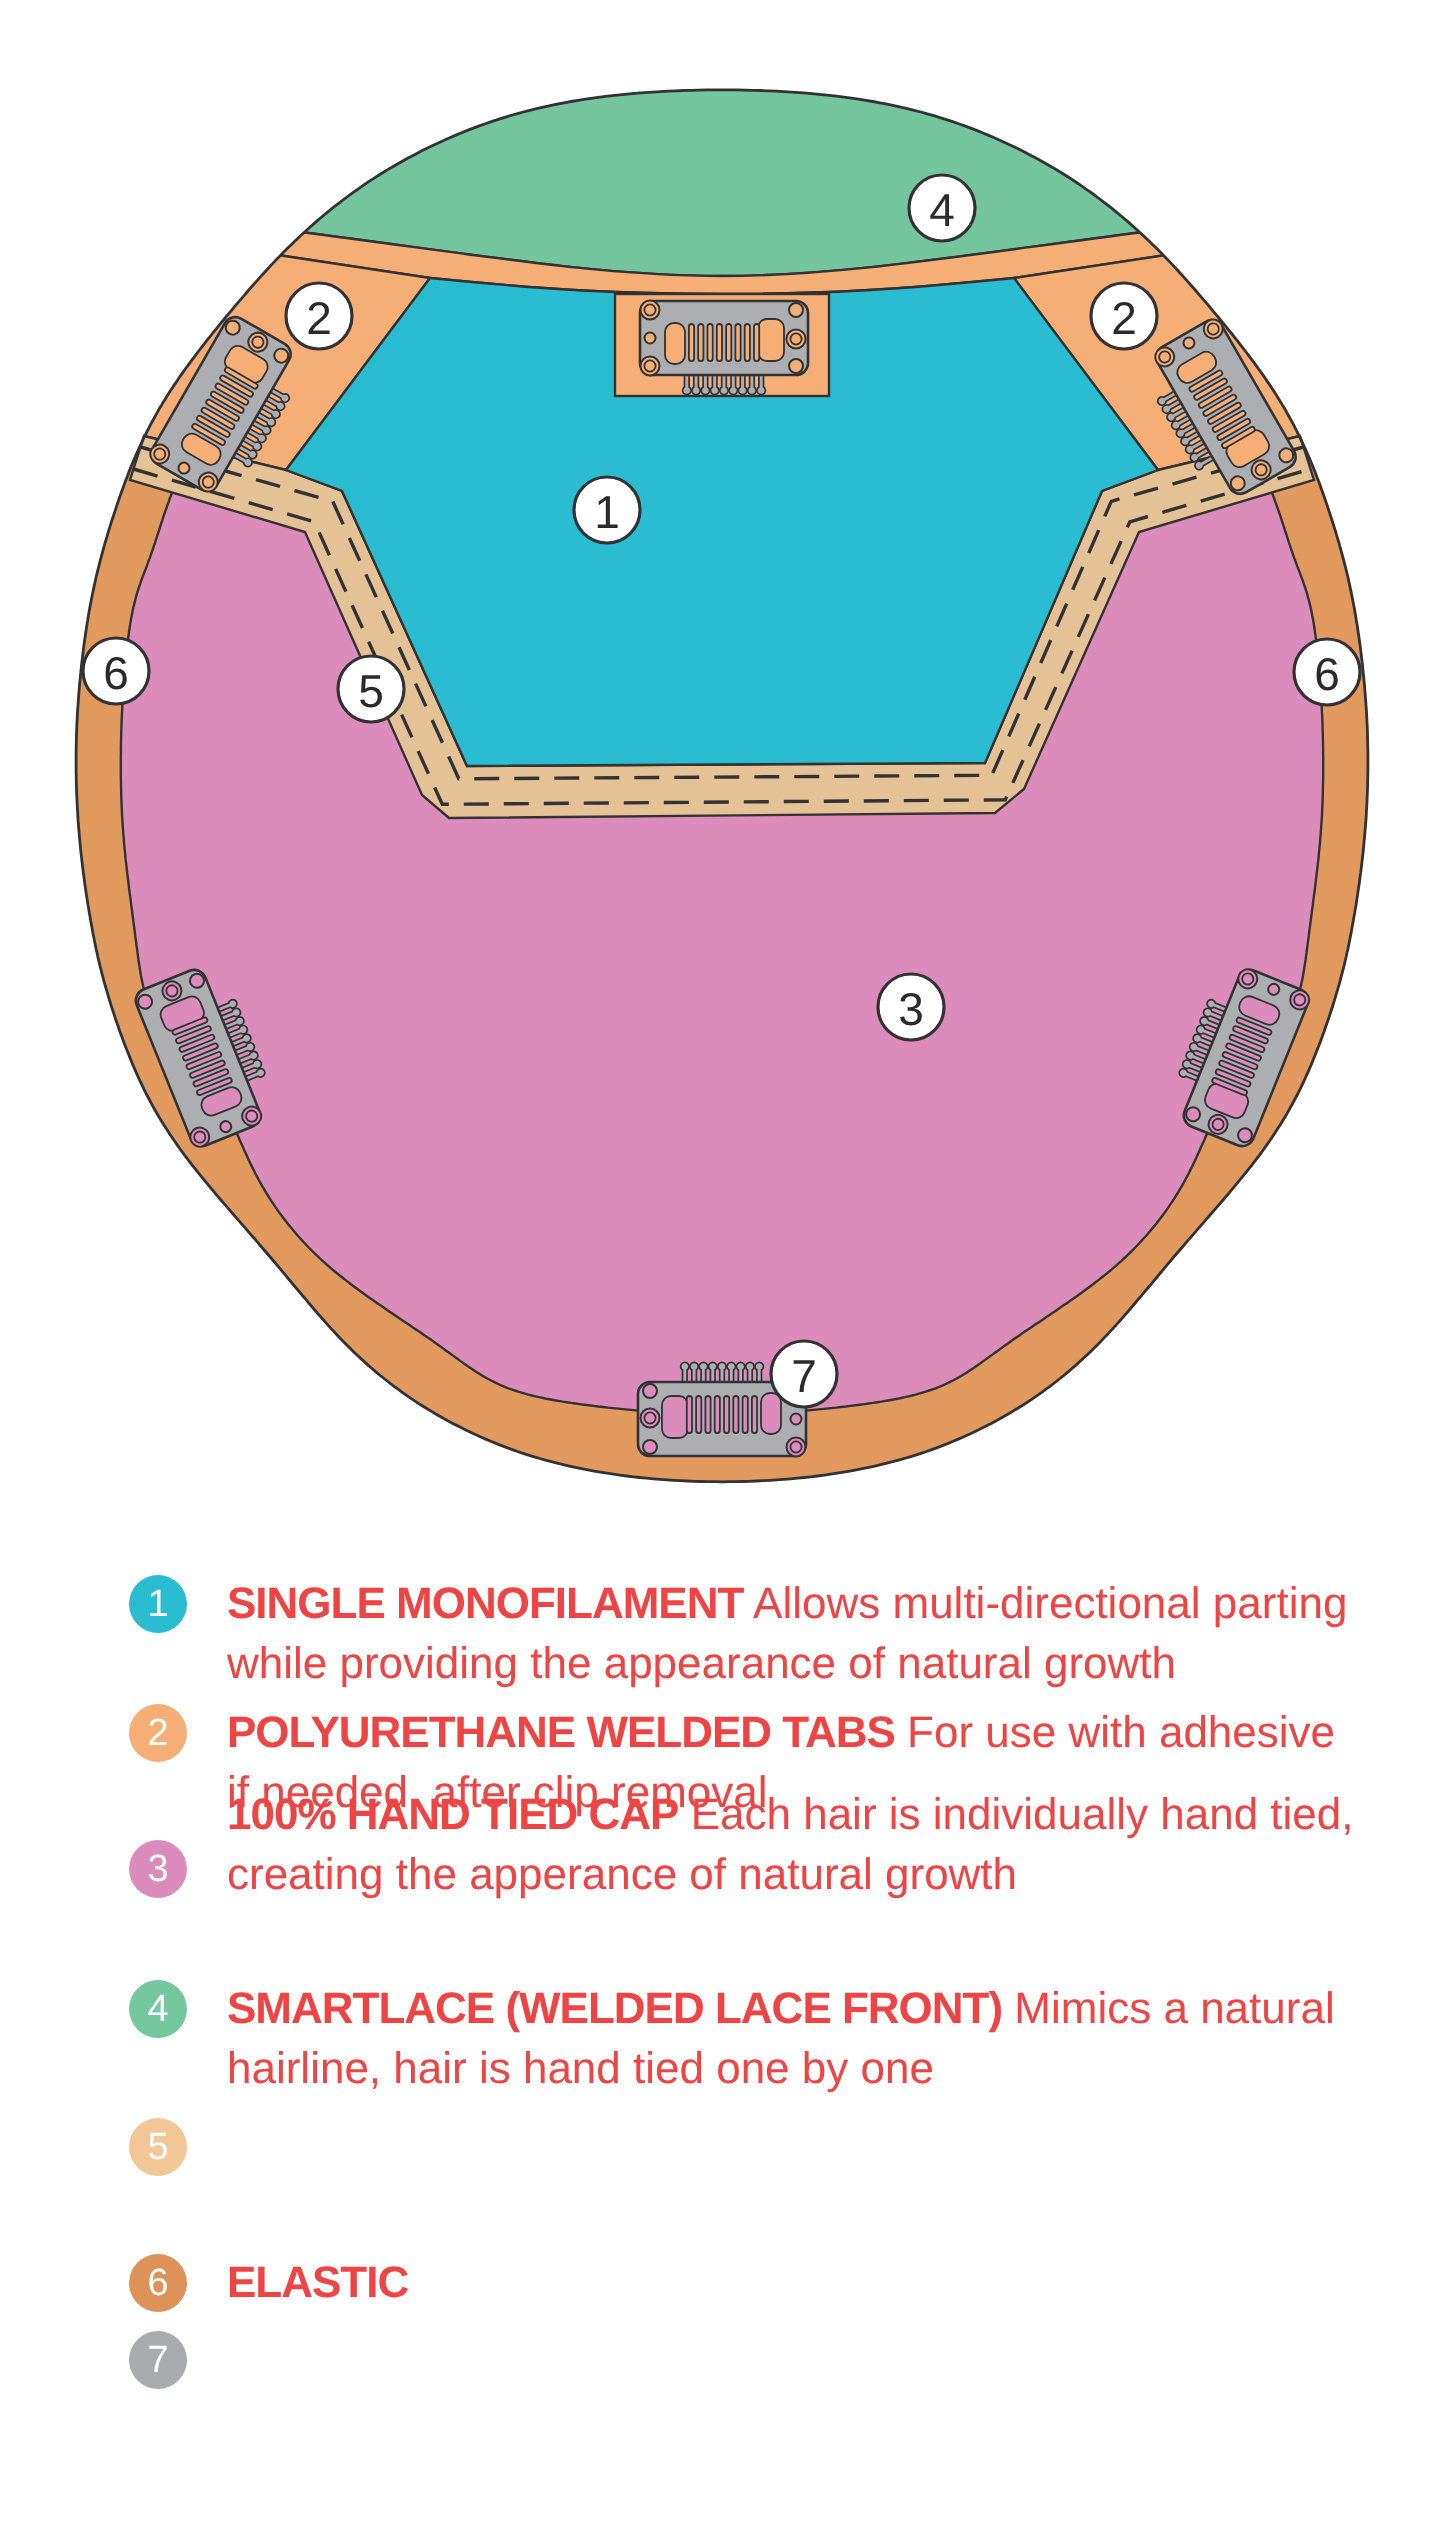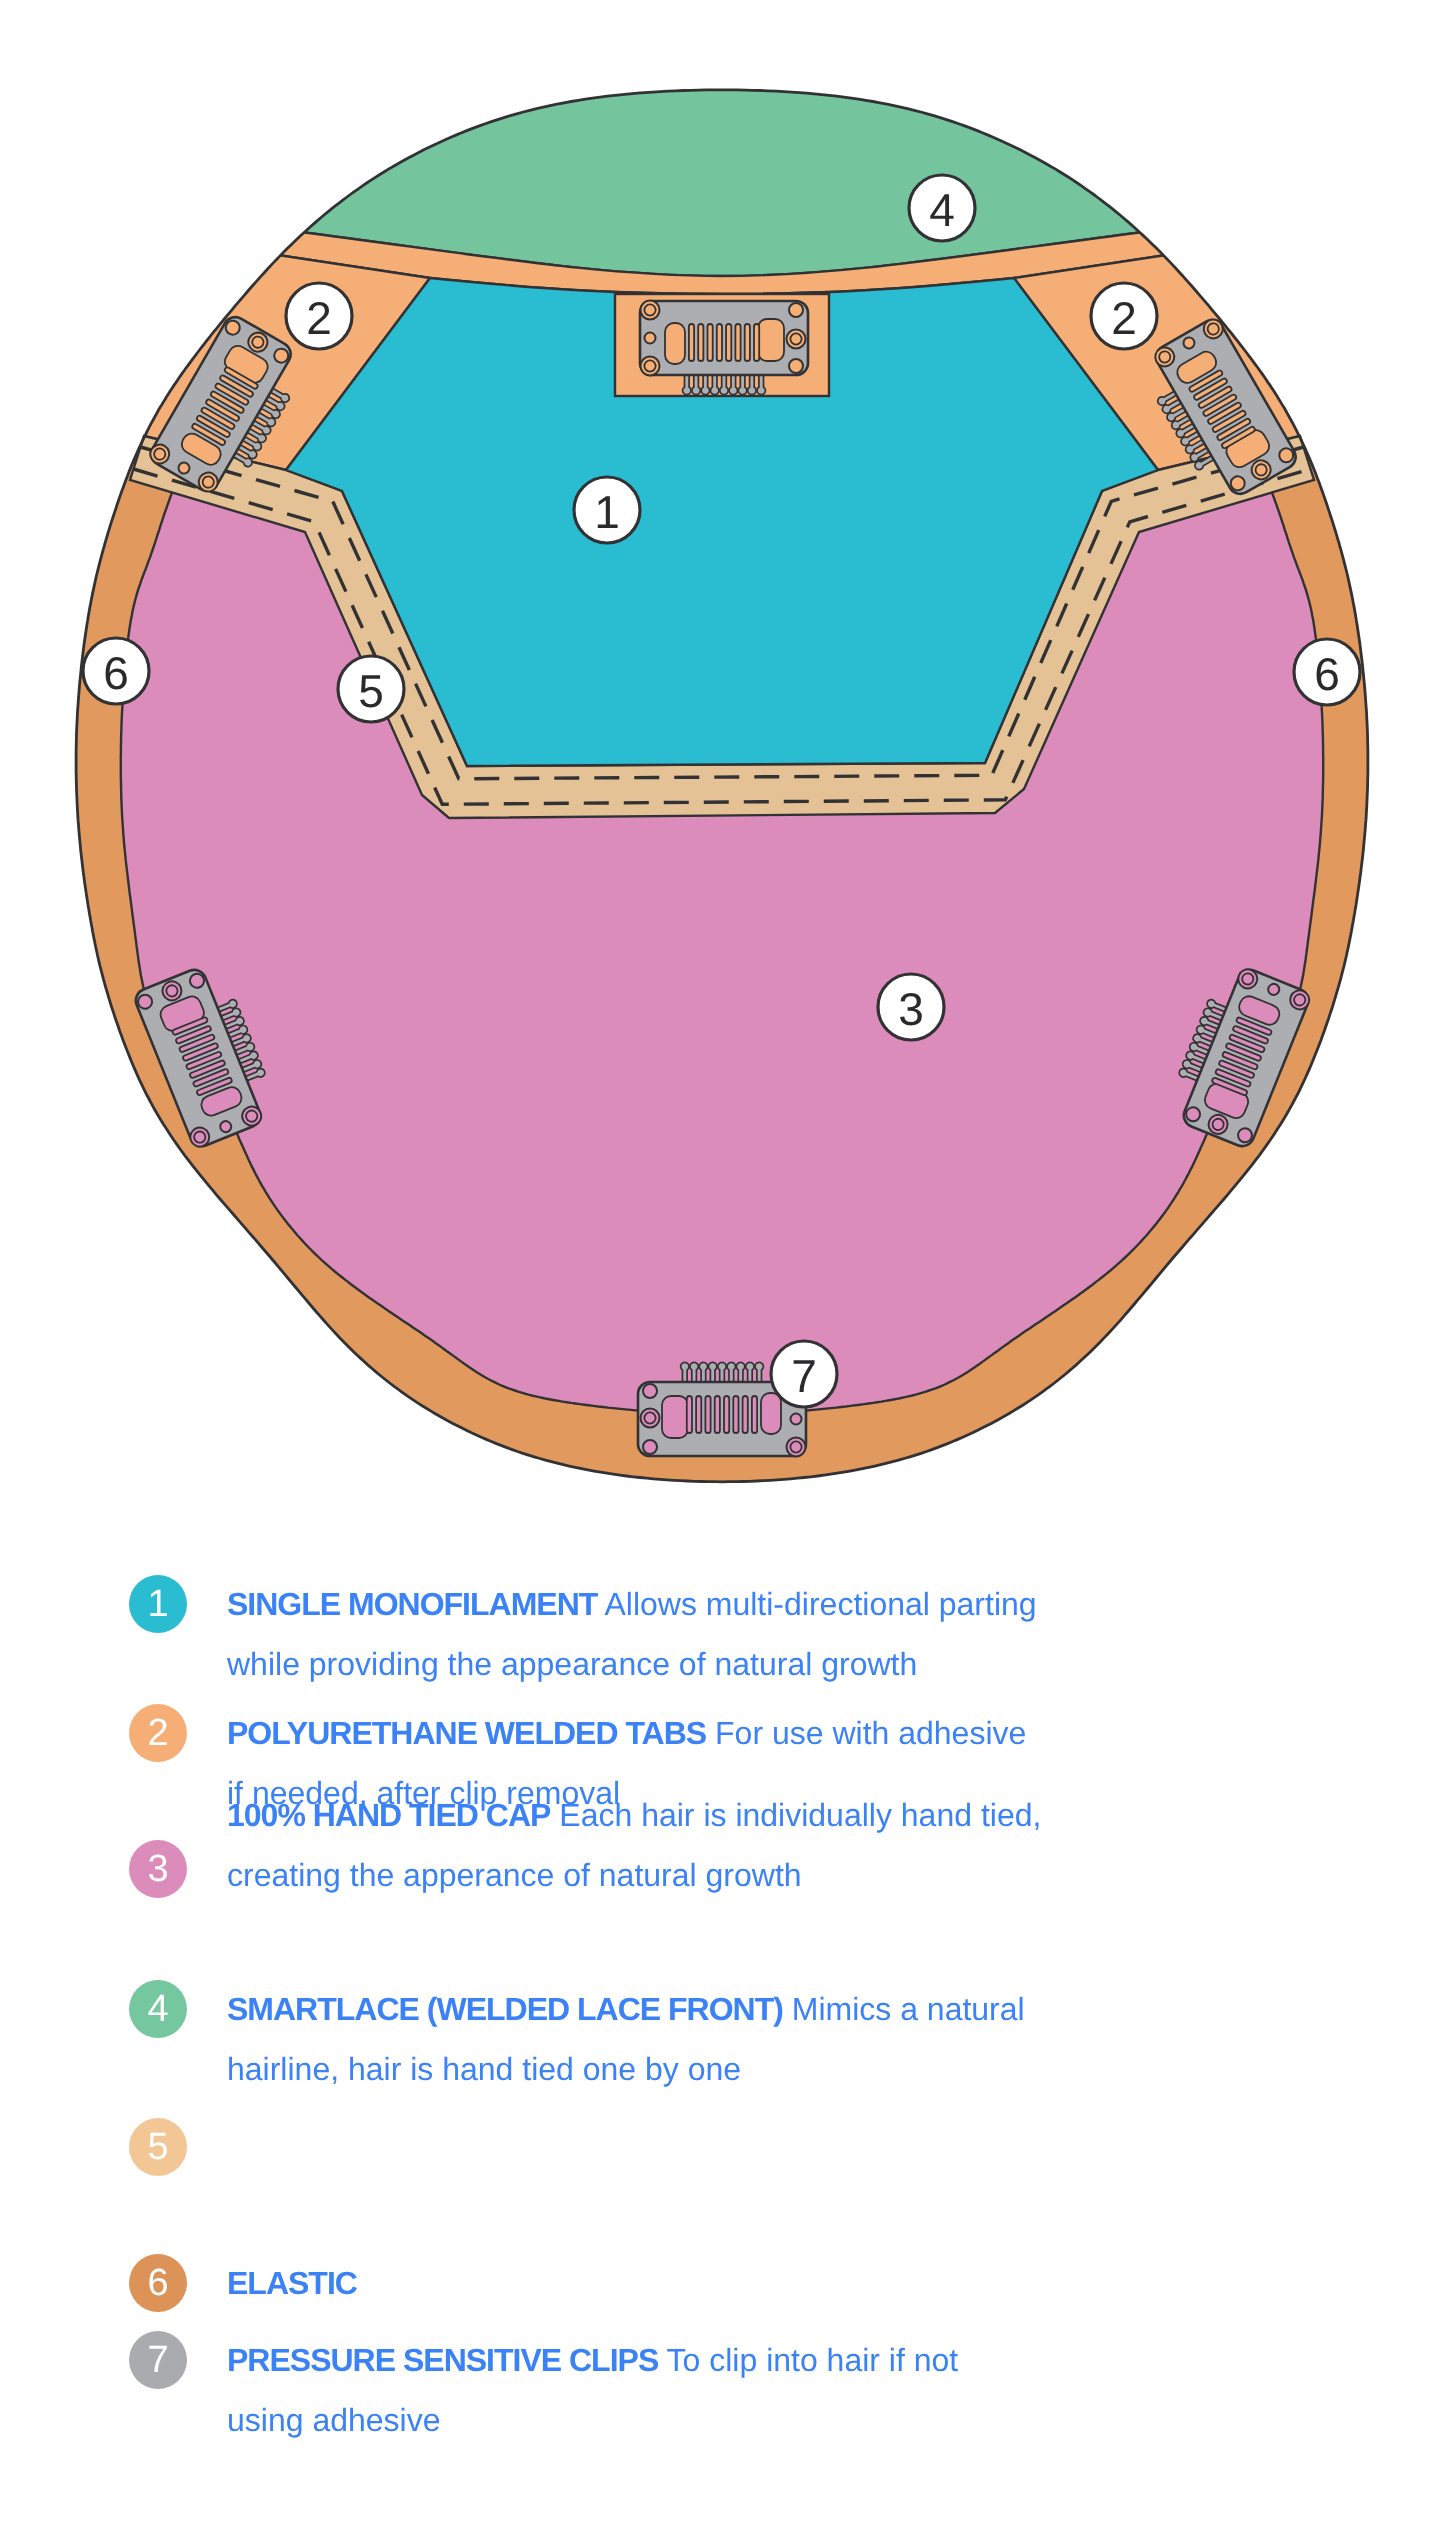--- a/index.html
+++ b/index.html
@@ -1,17 +1,17 @@
 <!DOCTYPE html>
 <html><head><meta charset="utf-8">
 <style>
 html,body{margin:0;padding:0;background:#FFFFFF;width:1445px;height:2528px;overflow:hidden}
 #page{position:relative;width:1445px;height:2528px;font-family:"Liberation Sans",sans-serif;-webkit-font-smoothing:antialiased;text-rendering:geometricPrecision}
 .lc{position:absolute;width:58px;height:58px;border-radius:50%;color:#fff;font-size:38px;line-height:58px;text-align:center}
-.lt{position:absolute;left:227px;font-size:32px;line-height:60px;color:#3b82f6;letter-spacing:0px;white-space:nowrap}
+.lt{position:absolute;left:227px;font-size:44px;line-height:60px;color:#ef4444;letter-spacing:0px;white-space:nowrap}
 .lt b{font-weight:bold;letter-spacing:-1px}
 </style></head>
 <body>
 <div id="page">
 
 <svg width="1445" height="1549" viewBox="0 0 1445 1549" style="position:absolute;left:0;top:0">
 <defs>
         <clipPath id="oval">
           <path d="M 722.0,89.8 L 729.8,89.9 L 737.5,89.9 L 745.2,90.1 L 753.0,90.3 L 760.7,90.5 L 768.4,90.8 L 776.1,91.2 L 783.8,91.6 L 791.4,92.1 L 799.1,92.6 L 806.7,93.2 L 814.2,93.9 L 821.7,94.6 L 829.2,95.4 L 836.6,96.2 L 844.0,97.1 L 851.3,98.1 L 858.6,99.2 L 865.8,100.3 L 872.9,101.5 L 880.0,102.8 L 887.0,104.2 L 893.9,105.6 L 900.7,107.1 L 907.5,108.7 L 914.2,110.3 L 920.8,112.0 L 927.3,113.8 L 933.7,115.7 L 940.1,117.6 L 946.4,119.6 L 952.6,121.6 L 958.7,123.7 L 964.7,125.9 L 970.7,128.1 L 976.6,130.4 L 982.4,132.7 L 988.1,135.1 L 993.7,137.5 L 999.3,140.0 L 1004.7,142.4 L 1010.1,145.0 L 1015.5,147.5 L 1020.7,150.1 L 1025.8,152.7 L 1030.9,155.4 L 1035.9,158.0 L 1040.8,160.7 L 1045.7,163.5 L 1050.4,166.2 L 1055.1,168.9 L 1059.7,171.7 L 1064.2,174.5 L 1068.6,177.3 L 1073.0,180.2 L 1077.3,183.0 L 1081.5,185.9 L 1085.6,188.8 L 1089.7,191.6 L 1093.7,194.5 L 1097.7,197.5 L 1101.5,200.4 L 1105.3,203.3 L 1109.1,206.2 L 1112.8,209.2 L 1116.4,212.1 L 1120.0,215.0 L 1123.5,218.0 L 1126.9,220.9 L 1130.3,223.9 L 1133.6,226.8 L 1136.9,229.7 L 1140.1,232.7 L 1143.3,235.6 L 1146.4,238.5 L 1149.5,241.4 L 1152.5,244.4 L 1155.5,247.3 L 1158.5,250.2 L 1161.4,253.1 L 1164.2,256.1 L 1167.0,259.0 L 1169.8,261.9 L 1172.6,264.9 L 1175.3,267.8 L 1178.0,270.7 L 1180.7,273.7 L 1183.4,276.6 L 1186.0,279.6 L 1188.7,282.6 L 1191.3,285.5 L 1193.9,288.5 L 1196.5,291.5 L 1199.1,294.6 L 1201.7,297.6 L 1204.3,300.6 L 1206.9,303.7 L 1209.5,306.7 L 1212.0,309.8 L 1214.6,312.9 L 1217.2,315.9 L 1219.7,319.0 L 1222.3,322.1 L 1224.8,325.2 L 1227.3,328.3 L 1229.9,331.4 L 1232.4,334.5 L 1234.8,337.6 L 1237.3,340.7 L 1239.7,343.8 L 1242.1,346.9 L 1244.5,350.0 L 1246.8,353.0 L 1249.1,356.1 L 1251.4,359.1 L 1253.6,362.1 L 1255.8,365.1 L 1258.0,368.0 L 1260.1,371.0 L 1262.2,373.9 L 1264.2,376.8 L 1266.2,379.7 L 1268.1,382.6 L 1270.1,385.4 L 1271.9,388.2 L 1273.8,391.1 L 1275.5,393.8 L 1277.3,396.6 L 1279.0,399.4 L 1280.7,402.1 L 1282.3,404.9 L 1284.0,407.6 L 1285.6,410.3 L 1287.1,413.1 L 1288.6,415.8 L 1290.1,418.5 L 1291.6,421.2 L 1293.1,423.9 L 1294.5,426.7 L 1295.9,429.4 L 1297.3,432.1 L 1298.6,434.8 L 1300.0,437.6 L 1301.3,440.3 L 1302.6,443.1 L 1303.9,445.8 L 1305.2,448.6 L 1306.4,451.4 L 1307.7,454.2 L 1308.9,457.0 L 1310.1,459.9 L 1311.3,462.7 L 1312.5,465.6 L 1313.6,468.4 L 1314.8,471.3 L 1315.9,474.3 L 1317.0,477.2 L 1318.2,480.2 L 1319.3,483.1 L 1320.4,486.2 L 1321.5,489.2 L 1322.6,492.3 L 1323.7,495.4 L 1324.8,498.5 L 1325.9,501.7 L 1327.0,504.9 L 1328.0,508.1 L 1329.1,511.4 L 1330.2,514.7 L 1331.3,518.0 L 1332.4,521.4 L 1333.5,524.8 L 1334.5,528.2 L 1335.6,531.7 L 1336.7,535.3 L 1337.7,538.8 L 1338.8,542.4 L 1339.8,546.1 L 1340.9,549.8 L 1341.9,553.6 L 1342.9,557.4 L 1343.9,561.2 L 1344.9,565.1 L 1345.9,569.0 L 1346.9,573.0 L 1347.9,577.1 L 1348.8,581.2 L 1349.7,585.4 L 1350.6,589.6 L 1351.5,593.9 L 1352.4,598.3 L 1353.2,602.7 L 1354.1,607.1 L 1354.9,611.7 L 1355.7,616.2 L 1356.4,620.9 L 1357.2,625.5 L 1357.9,630.3 L 1358.6,635.0 L 1359.3,639.8 L 1360.0,644.7 L 1360.6,649.6 L 1361.2,654.5 L 1361.8,659.4 L 1362.4,664.4 L 1362.9,669.3 L 1363.4,674.3 L 1363.9,679.3 L 1364.4,684.2 L 1364.8,689.2 L 1365.2,694.2 L 1365.6,699.1 L 1365.9,704.1 L 1366.3,709.0 L 1366.6,713.9 L 1366.8,718.8 L 1367.1,723.6 L 1367.3,728.5 L 1367.5,733.3 L 1367.6,738.1 L 1367.7,742.8 L 1367.8,747.6 L 1367.9,752.3 L 1367.9,757.0 L 1367.9,761.7 L 1367.9,766.3 L 1367.9,771.0 L 1367.8,775.6 L 1367.7,780.2 L 1367.6,784.7 L 1367.5,789.3 L 1367.3,793.8 L 1367.1,798.3 L 1366.9,802.8 L 1366.7,807.3 L 1366.4,811.8 L 1366.2,816.2 L 1365.9,820.7 L 1365.5,825.1 L 1365.2,829.5 L 1364.8,833.9 L 1364.4,838.3 L 1364.0,842.6 L 1363.6,846.9 L 1363.2,851.3 L 1362.7,855.6 L 1362.2,859.8 L 1361.7,864.1 L 1361.2,868.3 L 1360.7,872.5 L 1360.1,876.7 L 1359.6,880.8 L 1359.0,885.0 L 1358.4,889.0 L 1357.8,893.1 L 1357.2,897.1 L 1356.6,901.1 L 1356.0,905.0 L 1355.3,908.9 L 1354.7,912.7 L 1354.0,916.5 L 1353.4,920.3 L 1352.7,924.0 L 1352.0,927.7 L 1351.4,931.3 L 1350.7,934.9 L 1350.0,938.5 L 1349.3,942.0 L 1348.6,945.5 L 1347.9,948.9 L 1347.1,952.3 L 1346.4,955.8 L 1345.6,959.2 L 1344.8,962.6 L 1344.0,966.0 L 1343.1,969.4 L 1342.2,972.9 L 1341.3,976.4 L 1340.4,979.9 L 1339.4,983.4 L 1338.4,987.0 L 1337.3,990.7 L 1336.2,994.4 L 1335.1,998.2 L 1333.9,1002.0 L 1332.7,1006.0 L 1331.4,1010.0 L 1330.0,1014.1 L 1328.7,1018.2 L 1327.2,1022.5 L 1325.7,1026.8 L 1324.2,1031.2 L 1322.5,1035.7 L 1320.9,1040.3 L 1319.1,1044.9 L 1317.3,1049.6 L 1315.4,1054.3 L 1313.5,1059.1 L 1311.5,1064.0 L 1309.4,1068.9 L 1307.2,1073.9 L 1305.0,1078.8 L 1302.6,1083.9 L 1300.2,1088.9 L 1297.7,1094.0 L 1295.0,1099.0 L 1292.3,1104.1 L 1289.5,1109.2 L 1286.6,1114.3 L 1283.5,1119.4 L 1280.4,1124.5 L 1277.1,1129.6 L 1273.8,1134.7 L 1270.4,1139.8 L 1266.8,1144.9 L 1263.2,1150.0 L 1259.5,1155.1 L 1255.6,1160.1 L 1251.8,1165.2 L 1247.8,1170.2 L 1243.8,1175.2 L 1239.7,1180.2 L 1235.6,1185.2 L 1231.4,1190.1 L 1227.3,1195.1 L 1223.1,1200.0 L 1218.9,1204.9 L 1214.7,1209.7 L 1210.5,1214.5 L 1206.3,1219.3 L 1202.2,1224.1 L 1198.0,1228.9 L 1194.0,1233.6 L 1189.9,1238.2 L 1185.9,1242.9 L 1182.0,1247.5 L 1178.1,1252.0 L 1174.2,1256.5 L 1170.4,1261.0 L 1166.7,1265.4 L 1163.0,1269.8 L 1159.4,1274.2 L 1155.8,1278.5 L 1152.2,1282.8 L 1148.7,1287.0 L 1145.2,1291.2 L 1141.7,1295.3 L 1138.2,1299.4 L 1134.8,1303.5 L 1131.4,1307.5 L 1128.0,1311.5 L 1124.6,1315.4 L 1121.2,1319.3 L 1117.8,1323.1 L 1114.4,1326.9 L 1111.0,1330.6 L 1107.6,1334.2 L 1104.1,1337.9 L 1100.7,1341.4 L 1097.2,1345.0 L 1093.7,1348.4 L 1090.2,1351.9 L 1086.7,1355.2 L 1083.1,1358.6 L 1079.6,1361.8 L 1076.0,1365.1 L 1072.3,1368.2 L 1068.7,1371.4 L 1065.0,1374.5 L 1061.3,1377.5 L 1057.5,1380.5 L 1053.7,1383.5 L 1049.9,1386.4 L 1046.0,1389.2 L 1042.1,1392.1 L 1038.2,1394.9 L 1034.2,1397.6 L 1030.1,1400.4 L 1026.0,1403.1 L 1021.9,1405.7 L 1017.7,1408.3 L 1013.4,1410.9 L 1009.1,1413.5 L 1004.7,1416.0 L 1000.3,1418.5 L 995.8,1421.0 L 991.2,1423.4 L 986.6,1425.8 L 982.0,1428.1 L 977.2,1430.5 L 972.5,1432.8 L 967.6,1435.0 L 962.7,1437.2 L 957.7,1439.4 L 952.7,1441.5 L 947.6,1443.6 L 942.4,1445.6 L 937.2,1447.6 L 931.8,1449.6 L 926.5,1451.5 L 921.0,1453.3 L 915.5,1455.1 L 909.9,1456.8 L 904.2,1458.5 L 898.5,1460.2 L 892.7,1461.7 L 886.8,1463.2 L 880.8,1464.7 L 874.8,1466.1 L 868.7,1467.4 L 862.5,1468.7 L 856.2,1469.9 L 849.9,1471.1 L 843.5,1472.2 L 837.1,1473.2 L 830.6,1474.2 L 824.1,1475.1 L 817.5,1476.0 L 810.8,1476.8 L 804.1,1477.5 L 797.4,1478.2 L 790.6,1478.8 L 783.9,1479.4 L 777.0,1479.9 L 770.2,1480.3 L 763.4,1480.7 L 756.5,1481.0 L 749.6,1481.3 L 742.7,1481.5 L 735.8,1481.6 L 728.9,1481.7 L 722.0,1481.8 L 715.1,1481.7 L 708.2,1481.6 L 701.3,1481.5 L 694.4,1481.3 L 687.5,1481.0 L 680.6,1480.7 L 673.8,1480.3 L 667.0,1479.9 L 660.1,1479.4 L 653.4,1478.8 L 646.6,1478.2 L 639.9,1477.5 L 633.2,1476.8 L 626.5,1476.0 L 619.9,1475.1 L 613.4,1474.2 L 606.9,1473.2 L 600.5,1472.2 L 594.1,1471.1 L 587.8,1469.9 L 581.5,1468.7 L 575.3,1467.4 L 569.2,1466.1 L 563.2,1464.7 L 557.2,1463.2 L 551.3,1461.7 L 545.5,1460.2 L 539.8,1458.5 L 534.1,1456.8 L 528.5,1455.1 L 523.0,1453.3 L 517.5,1451.5 L 512.2,1449.6 L 506.8,1447.6 L 501.6,1445.6 L 496.4,1443.6 L 491.3,1441.5 L 486.3,1439.4 L 481.3,1437.2 L 476.4,1435.0 L 471.5,1432.8 L 466.8,1430.5 L 462.0,1428.1 L 457.4,1425.8 L 452.8,1423.4 L 448.2,1421.0 L 443.7,1418.5 L 439.3,1416.0 L 434.9,1413.5 L 430.6,1410.9 L 426.3,1408.3 L 422.1,1405.7 L 418.0,1403.1 L 413.9,1400.4 L 409.8,1397.6 L 405.8,1394.9 L 401.9,1392.1 L 398.0,1389.2 L 394.1,1386.4 L 390.3,1383.5 L 386.5,1380.5 L 382.7,1377.5 L 379.0,1374.5 L 375.3,1371.4 L 371.7,1368.2 L 368.0,1365.1 L 364.4,1361.8 L 360.9,1358.6 L 357.3,1355.2 L 353.8,1351.9 L 350.3,1348.4 L 346.8,1345.0 L 343.3,1341.4 L 339.9,1337.9 L 336.4,1334.2 L 333.0,1330.6 L 329.6,1326.9 L 326.2,1323.1 L 322.8,1319.3 L 319.4,1315.4 L 316.0,1311.5 L 312.6,1307.5 L 309.2,1303.5 L 305.8,1299.4 L 302.3,1295.3 L 298.8,1291.2 L 295.3,1287.0 L 291.8,1282.8 L 288.2,1278.5 L 284.6,1274.2 L 281.0,1269.8 L 277.3,1265.4 L 273.6,1261.0 L 269.8,1256.5 L 265.9,1252.0 L 262.0,1247.5 L 258.1,1242.9 L 254.1,1238.2 L 250.0,1233.6 L 246.0,1228.9 L 241.8,1224.1 L 237.7,1219.3 L 233.5,1214.5 L 229.3,1209.7 L 225.1,1204.9 L 220.9,1200.0 L 216.7,1195.1 L 212.6,1190.1 L 208.4,1185.2 L 204.3,1180.2 L 200.2,1175.2 L 196.2,1170.2 L 192.2,1165.2 L 188.4,1160.1 L 184.5,1155.1 L 180.8,1150.0 L 177.2,1144.9 L 173.6,1139.8 L 170.2,1134.7 L 166.9,1129.6 L 163.6,1124.5 L 160.5,1119.4 L 157.4,1114.3 L 154.5,1109.2 L 151.7,1104.1 L 149.0,1099.0 L 146.3,1094.0 L 143.8,1088.9 L 141.4,1083.9 L 139.0,1078.8 L 136.8,1073.9 L 134.6,1068.9 L 132.5,1064.0 L 130.5,1059.1 L 128.6,1054.3 L 126.7,1049.6 L 124.9,1044.9 L 123.1,1040.3 L 121.5,1035.7 L 119.8,1031.2 L 118.3,1026.8 L 116.8,1022.5 L 115.3,1018.2 L 114.0,1014.1 L 112.6,1010.0 L 111.3,1006.0 L 110.1,1002.0 L 108.9,998.2 L 107.8,994.4 L 106.7,990.7 L 105.6,987.0 L 104.6,983.4 L 103.6,979.9 L 102.7,976.4 L 101.8,972.9 L 100.9,969.4 L 100.0,966.0 L 99.2,962.6 L 98.4,959.2 L 97.6,955.8 L 96.9,952.3 L 96.1,948.9 L 95.4,945.5 L 94.7,942.0 L 94.0,938.5 L 93.3,934.9 L 92.6,931.3 L 92.0,927.7 L 91.3,924.0 L 90.6,920.3 L 90.0,916.5 L 89.3,912.7 L 88.7,908.9 L 88.0,905.0 L 87.4,901.1 L 86.8,897.1 L 86.2,893.1 L 85.6,889.0 L 85.0,885.0 L 84.4,880.8 L 83.9,876.7 L 83.3,872.5 L 82.8,868.3 L 82.3,864.1 L 81.8,859.8 L 81.3,855.6 L 80.8,851.3 L 80.4,846.9 L 80.0,842.6 L 79.6,838.3 L 79.2,833.9 L 78.8,829.5 L 78.5,825.1 L 78.1,820.7 L 77.8,816.2 L 77.6,811.8 L 77.3,807.3 L 77.1,802.8 L 76.9,798.3 L 76.7,793.8 L 76.5,789.3 L 76.4,784.7 L 76.3,780.2 L 76.2,775.6 L 76.1,771.0 L 76.1,766.3 L 76.1,761.7 L 76.1,757.0 L 76.1,752.3 L 76.2,747.6 L 76.3,742.8 L 76.4,738.1 L 76.5,733.3 L 76.7,728.5 L 76.9,723.6 L 77.2,718.8 L 77.4,713.9 L 77.7,709.0 L 78.1,704.1 L 78.4,699.1 L 78.8,694.2 L 79.2,689.2 L 79.6,684.2 L 80.1,679.3 L 80.6,674.3 L 81.1,669.3 L 81.6,664.4 L 82.2,659.4 L 82.8,654.5 L 83.4,649.6 L 84.0,644.7 L 84.7,639.8 L 85.4,635.0 L 86.1,630.3 L 86.8,625.5 L 87.6,620.9 L 88.3,616.2 L 89.1,611.7 L 89.9,607.1 L 90.8,602.7 L 91.6,598.3 L 92.5,593.9 L 93.4,589.6 L 94.3,585.4 L 95.2,581.2 L 96.1,577.1 L 97.1,573.0 L 98.1,569.0 L 99.1,565.1 L 100.1,561.2 L 101.1,557.4 L 102.1,553.6 L 103.1,549.8 L 104.2,546.1 L 105.2,542.4 L 106.3,538.8 L 107.3,535.3 L 108.4,531.7 L 109.5,528.2 L 110.5,524.8 L 111.6,521.4 L 112.7,518.0 L 113.8,514.7 L 114.9,511.4 L 116.0,508.1 L 117.0,504.9 L 118.1,501.7 L 119.2,498.5 L 120.3,495.4 L 121.4,492.3 L 122.5,489.2 L 123.6,486.2 L 124.7,483.1 L 125.8,480.2 L 127.0,477.2 L 128.1,474.3 L 129.2,471.3 L 130.4,468.4 L 131.5,465.6 L 132.7,462.7 L 133.9,459.9 L 135.1,457.0 L 136.3,454.2 L 137.6,451.4 L 138.8,448.6 L 140.1,445.8 L 141.4,443.1 L 142.7,440.3 L 144.0,437.6 L 145.4,434.8 L 146.7,432.1 L 148.1,429.4 L 149.5,426.7 L 150.9,423.9 L 152.4,421.2 L 153.9,418.5 L 155.4,415.8 L 156.9,413.1 L 158.4,410.3 L 160.0,407.6 L 161.7,404.9 L 163.3,402.1 L 165.0,399.4 L 166.7,396.6 L 168.5,393.8 L 170.2,391.1 L 172.1,388.2 L 173.9,385.4 L 175.9,382.6 L 177.8,379.7 L 179.8,376.8 L 181.8,373.9 L 183.9,371.0 L 186.0,368.0 L 188.2,365.1 L 190.4,362.1 L 192.6,359.1 L 194.9,356.1 L 197.2,353.0 L 199.5,350.0 L 201.9,346.9 L 204.3,343.8 L 206.7,340.7 L 209.2,337.6 L 211.6,334.5 L 214.1,331.4 L 216.7,328.3 L 219.2,325.2 L 221.7,322.1 L 224.3,319.0 L 226.8,315.9 L 229.4,312.9 L 232.0,309.8 L 234.5,306.7 L 237.1,303.7 L 239.7,300.6 L 242.3,297.6 L 244.9,294.6 L 247.5,291.5 L 250.1,288.5 L 252.7,285.5 L 255.3,282.6 L 258.0,279.6 L 260.6,276.6 L 263.3,273.7 L 266.0,270.7 L 268.7,267.8 L 271.4,264.9 L 274.2,261.9 L 277.0,259.0 L 279.8,256.1 L 282.6,253.1 L 285.5,250.2 L 288.5,247.3 L 291.5,244.4 L 294.5,241.4 L 297.6,238.5 L 300.7,235.6 L 303.9,232.7 L 307.1,229.7 L 310.4,226.8 L 313.7,223.9 L 317.1,220.9 L 320.5,218.0 L 324.0,215.0 L 327.6,212.1 L 331.2,209.2 L 334.9,206.2 L 338.7,203.3 L 342.5,200.4 L 346.3,197.5 L 350.3,194.5 L 354.3,191.6 L 358.4,188.8 L 362.5,185.9 L 366.7,183.0 L 371.0,180.2 L 375.4,177.3 L 379.8,174.5 L 384.3,171.7 L 388.9,168.9 L 393.6,166.2 L 398.3,163.5 L 403.2,160.7 L 408.1,158.0 L 413.1,155.4 L 418.2,152.7 L 423.3,150.1 L 428.5,147.5 L 433.9,145.0 L 439.3,142.4 L 444.7,140.0 L 450.3,137.5 L 455.9,135.1 L 461.6,132.7 L 467.4,130.4 L 473.3,128.1 L 479.3,125.9 L 485.3,123.7 L 491.4,121.6 L 497.6,119.6 L 503.9,117.6 L 510.3,115.7 L 516.7,113.8 L 523.2,112.0 L 529.8,110.3 L 536.5,108.7 L 543.3,107.1 L 550.1,105.6 L 557.0,104.2 L 564.0,102.8 L 571.1,101.5 L 578.2,100.3 L 585.4,99.2 L 592.7,98.1 L 600.0,97.1 L 607.4,96.2 L 614.8,95.4 L 622.3,94.6 L 629.8,93.9 L 637.3,93.2 L 644.9,92.6 L 652.6,92.1 L 660.2,91.6 L 667.9,91.2 L 675.6,90.8 L 683.3,90.5 L 691.0,90.3 L 698.8,90.1 L 706.5,89.9 L 714.2,89.9 Z"></path>
         </clipPath>
@@ -298,13 +298,12 @@
 
 <div class="lc" style="left:129px;top:2118px;background:#F2C795">5</div>
 
 
 <div class="lc" style="left:129px;top:2254px;background:#DD9257">6</div>
 
 <div class="lt" style="top:2253px"><b>ELASTIC</b></div>
 
 <div class="lc" style="left:129px;top:2331px;background:#A9ABAE">7</div>
 
-<div class="lt" style="top:2330px"><b>PRESSURE SENSITIVE CLIPS</b> To clip into hair if not<br>using adhesive</div>
 </div>
 </body></html>

